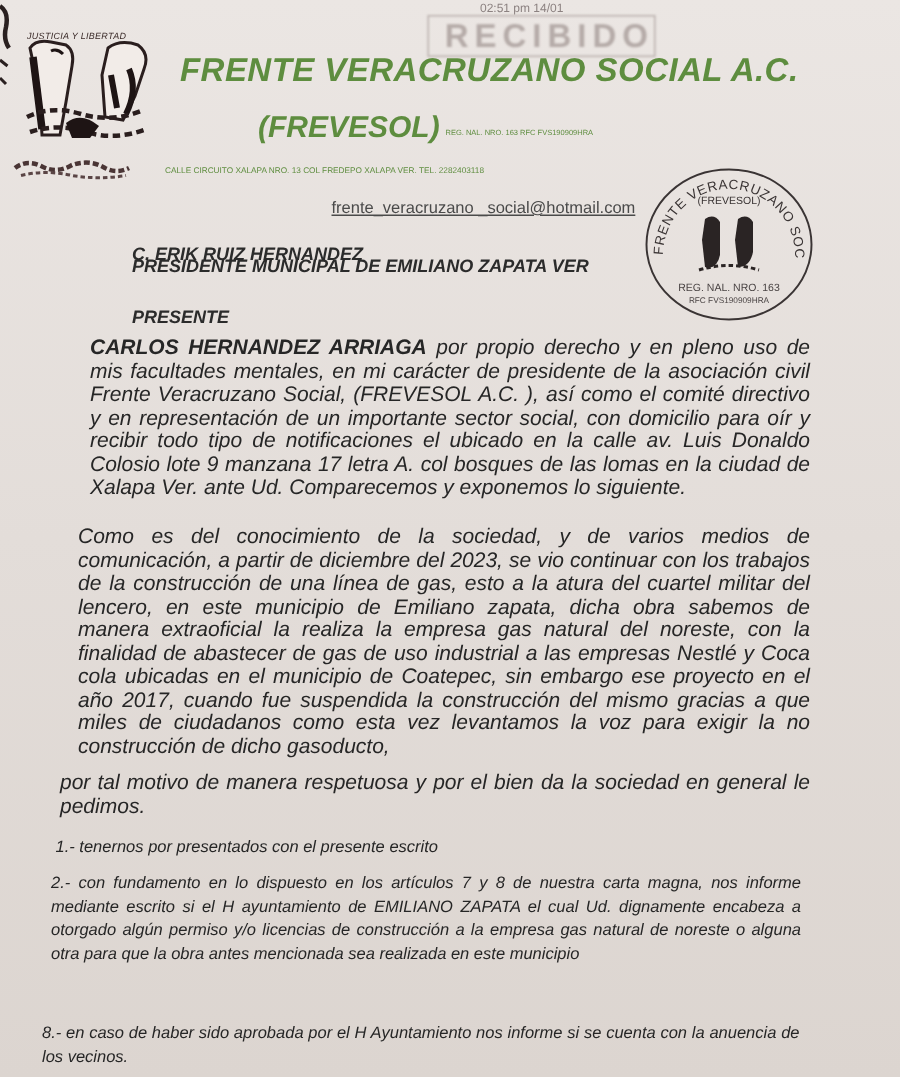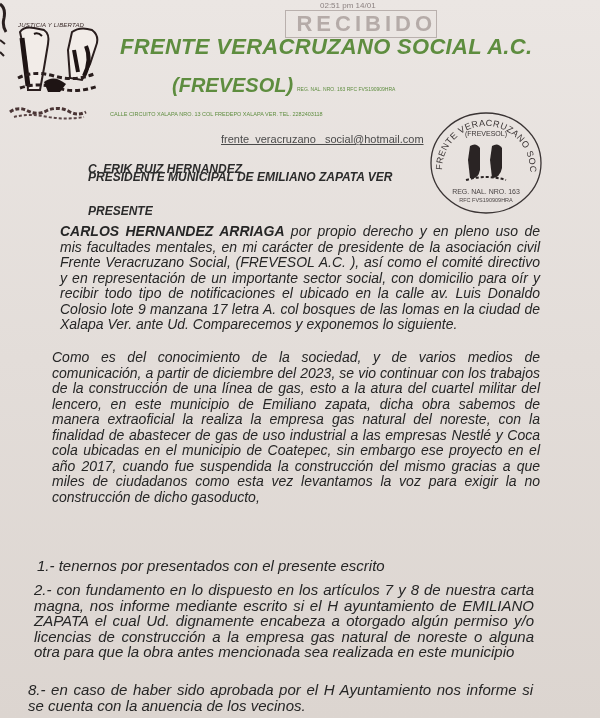--- a/index.html
+++ b/index.html
@@ -67,21 +67,21 @@
     font-weight: bold; color: #2b2b2b; white-space: nowrap;
   }
   .body-text {
     position: absolute; font-size: 14px; font-style: italic; color: #262626;
     line-height: 15.5px; text-align: justify;
   }
   .body-text b { font-weight: bold; }
   .p1 { left: 60px; top: 224px; width: 480px; }
   .p2 { left: 52px; top: 350px; width: 488px; }
   .p3 { left: 40px; top: 514px; width: 500px; }
-  .item { position: absolute; font-size: 15px; font-style: italic; color: #262626; line-height: 15.5px; text-align: justify; }
+  .item { position: absolute; font-size: 11px; font-style: italic; color: #262626; line-height: 15.5px; text-align: justify; }
   .i1 { left: 37px; top: 558px; width: 500px; }
   .i2 { left: 34px; top: 582px; width: 500px; }
   .i3 { left: 28px; top: 682px; width: 505px; }
 </style>
 </head>
 <body>
 
 <div class="page">
 
   <svg class="left-edge" viewBox="0 0 8 70">
@@ -132,17 +132,18 @@
   </svg>
 
   <div class="addressee" style="top:162px;">C. ERIK RUIZ HERNANDEZ</div>
   <div class="addressee" style="top:170px;font-style:italic;">PRESIDENTE MUNICIPAL DE EMILIANO ZAPATA VER</div>
   <div class="addressee" style="top:192px;margin-top:12px;">PRESENTE</div>
 
   <div class="body-text p1">
     <b>CARLOS HERNANDEZ ARRIAGA</b><span> por propio derecho y en pleno uso de mis facultades mentales, en mi carácter de presidente de la asociación civil Frente Veracruzano Social, (FREVESOL A.C. ),  así como el comité directivo y en representación de un importante sector social, con domicilio para oír y recibir todo tipo de notificaciones el ubicado en la calle av. Luis Donaldo Colosio lote 9 manzana 17 letra A. col bosques de las lomas en la ciudad de Xalapa Ver. ante Ud. Comparecemos y exponemos lo siguiente.</span>
   </div>
   <div class="body-text p2">Como es del conocimiento de la sociedad, y de varios medios de comunicación, a partir de diciembre del 2023, se vio continuar con los trabajos de la construcción de una línea de gas, esto a la atura del cuartel militar del lencero, en este  municipio de Emiliano zapata, dicha obra sabemos de manera extraoficial la realiza la empresa gas natural del noreste, con la finalidad de abastecer de gas  de uso industrial a las empresas Nestlé y Coca cola ubicadas en el municipio de Coatepec, sin embargo ese proyecto en el año 2017, cuando fue suspendida la construcción del mismo gracias a que miles de ciudadanos como esta vez levantamos la voz para exigir la no construcción de dicho gasoducto,</div>
+  <div class="body-text p3">por tal motivo de manera respetuosa y por el bien da la sociedad en general le pedimos.</div>
 
   <div class="item i1">1.- tenernos por presentados con el presente escrito</div>
   <div class="item i2">2.- con fundamento en lo dispuesto en los artículos 7 y 8 de nuestra carta magna, nos informe mediante escrito si el H ayuntamiento de EMILIANO ZAPATA el cual Ud. dignamente encabeza a otorgado algún permiso y/o licencias de construcción a la empresa gas natural de noreste o alguna otra para que la obra antes mencionada sea realizada en este municipio</div>
   <div class="item i3">8.- en caso de haber sido aprobada por el H Ayuntamiento nos informe si se cuenta con la anuencia de los vecinos.</div>
 </div>
 
 </body></html>

